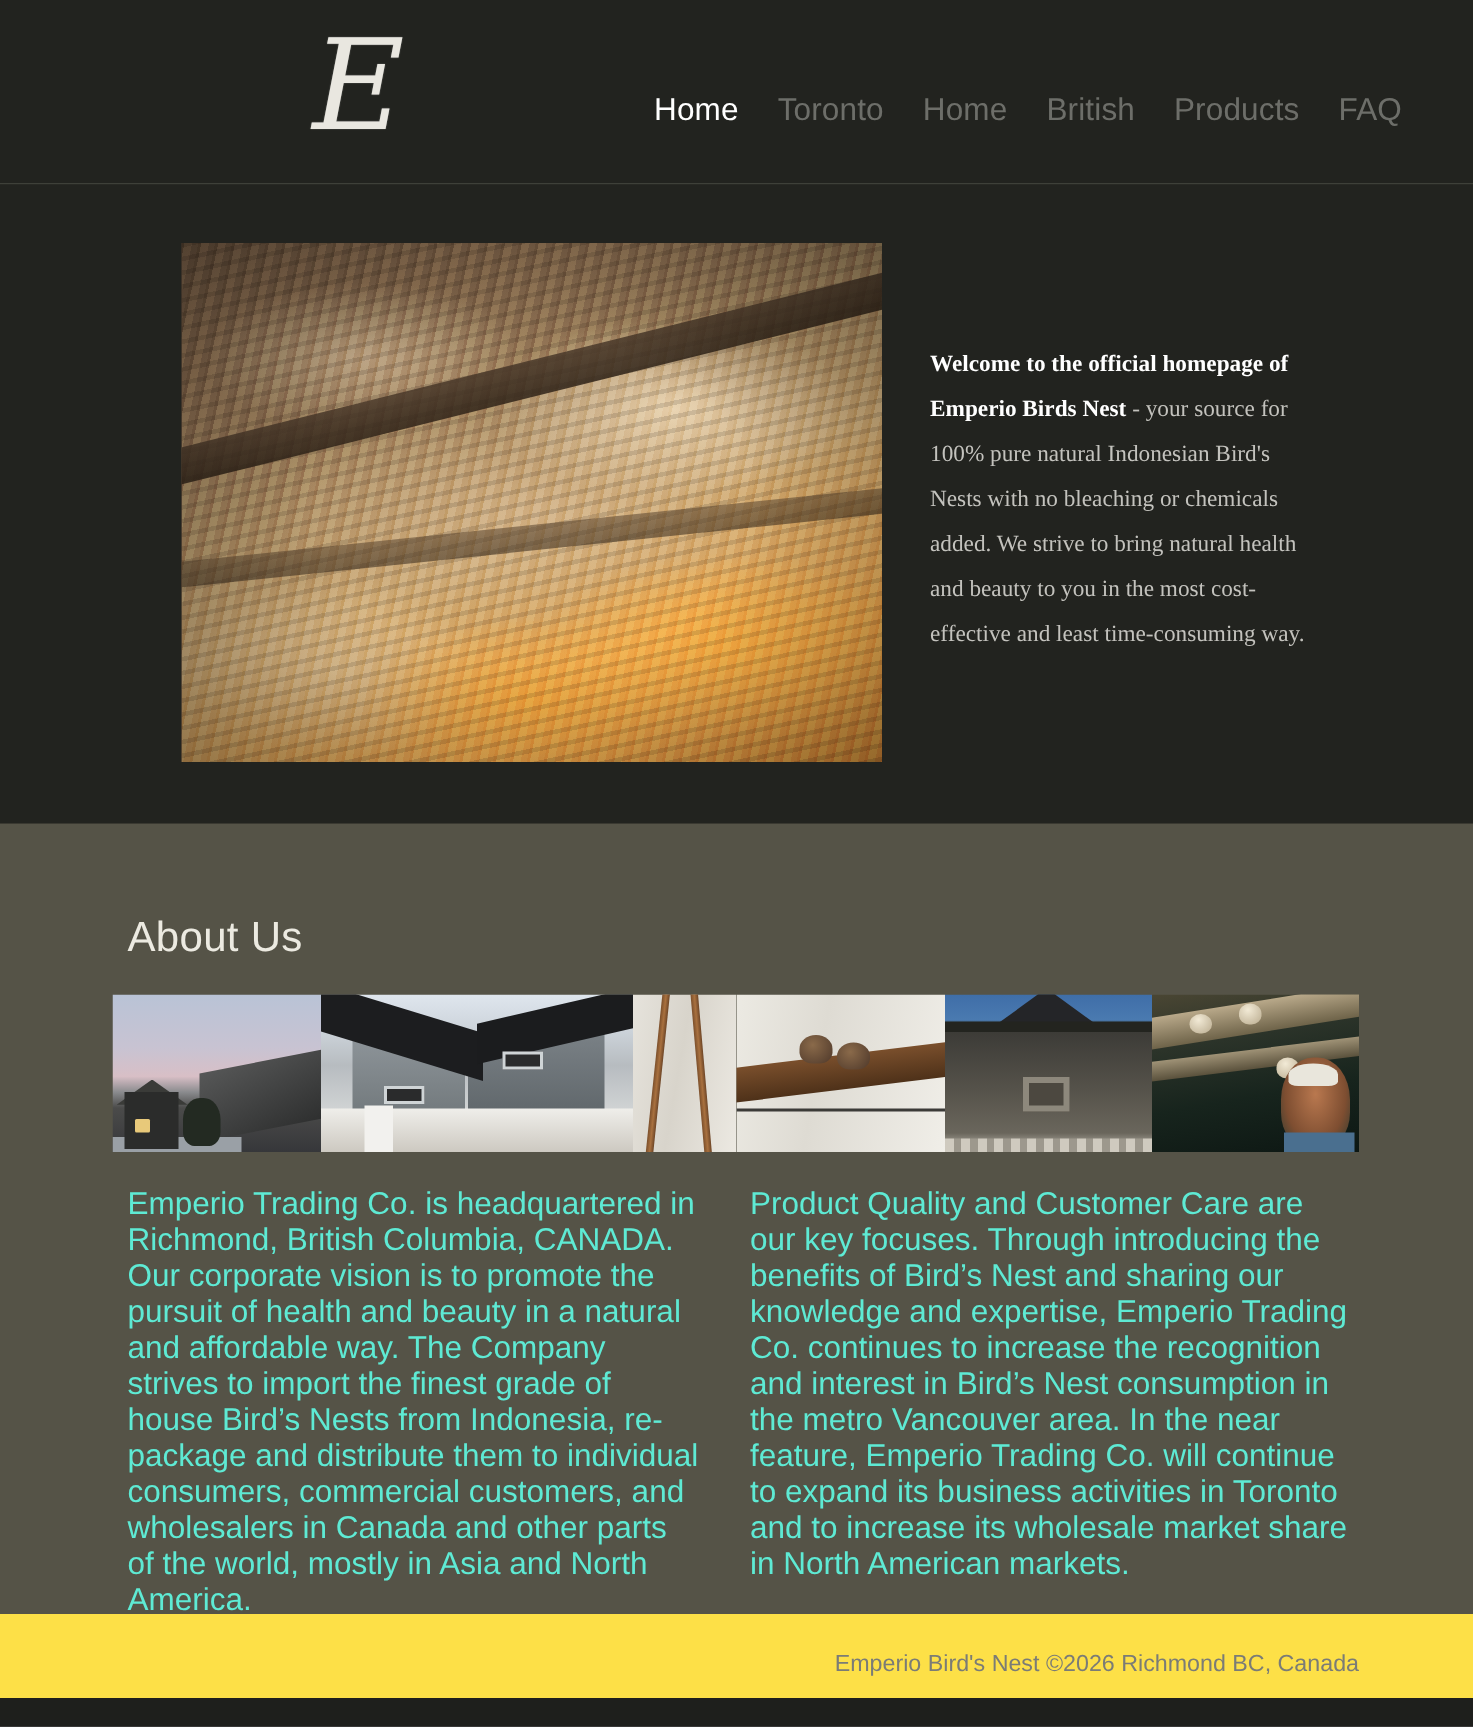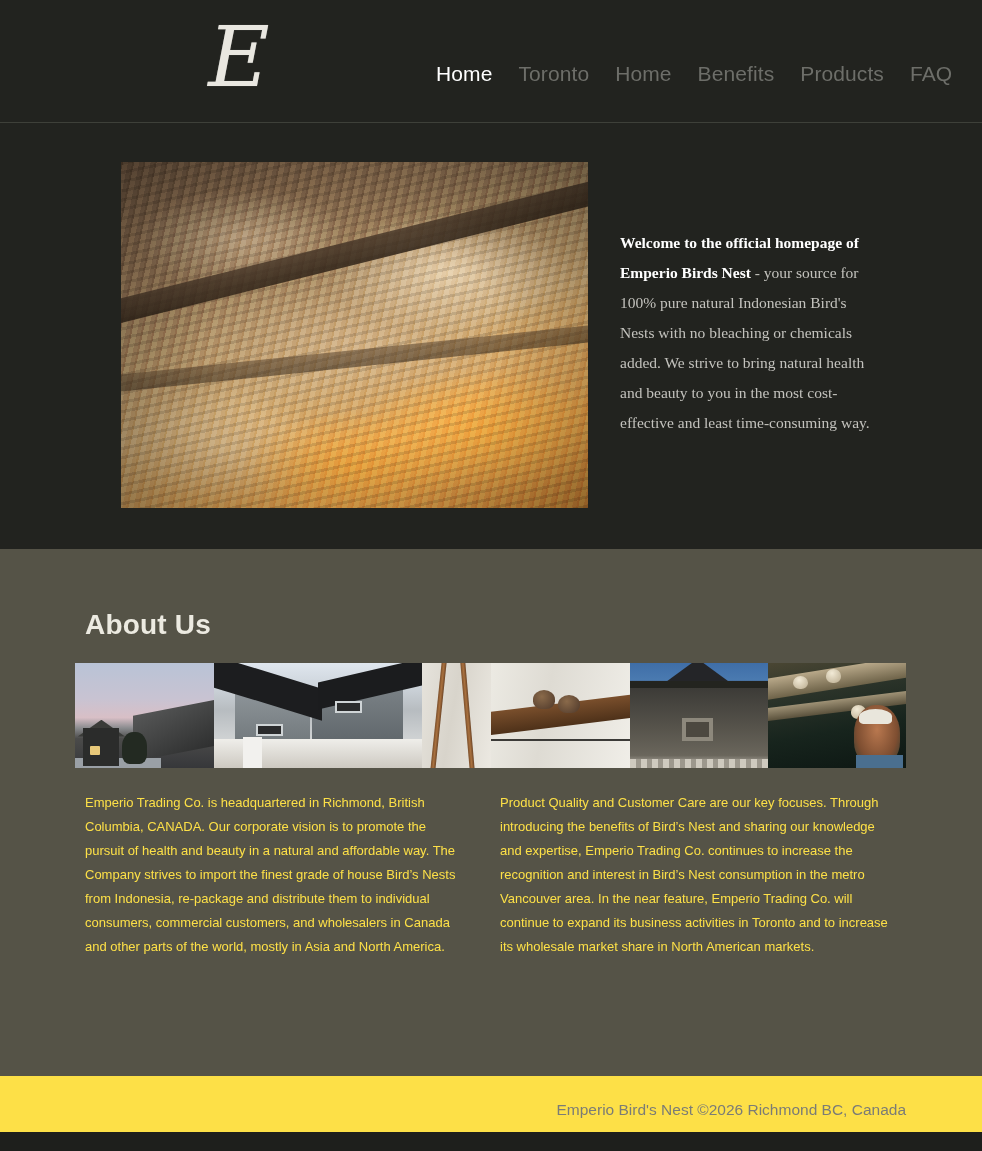--- a/index.html
+++ b/index.html
@@ -128,21 +128,21 @@
     color:#ffffff; font-weight:bold;
   }
 
   
   .about-section {
     position:absolute; top:549px; left:0; width:982px; height:527px;
     background:#555347;
   }
   .about-title {
     position:absolute; left:85px; top:60px;
-    font-size:28px; font-weight:bold; color:#eceae1;
+    font-size:28px; font-weight:normal; color:#eceae1;
     letter-spacing:0.2px;
   }
   .gallery {
     position:absolute; left:75px; top:114px;
     width:831px; height:105px;
     display:flex; overflow:hidden;
   }
   .gallery .cell { height:105px; position:relative; overflow:hidden; }
   .g1 { width:139px; }
   .g2 { width:208px; }
@@ -310,22 +310,22 @@
     background:#4a6f8f;
   }
 
   .about-cols {
     position:absolute; left:85px; top:242px;
     width:820px;
     display:flex; gap:33px;
   }
   .about-col {
     width:382px;
-    font-size:13px; line-height:24px;
-    color:#fde047;
+    font-size:21px; line-height:24px;
+    color:#5eead4;
   }
   .about-col.right { width:400px; }
 
   
   .footer {
     position:absolute; top:1076px; left:0; width:982px; height:56px;
     background:#fde047;
   }
   .footer-text {
     position:absolute; right:76px; top:25px;
@@ -341,21 +341,21 @@
     <div class="logo-block">
       <div class="logo-main">
         <span class="logo-e">E</span>
       </div>
     </div>
 
     <nav class="nav">
       <a href="#" class="active">Home</a>
       <a href="#">Toronto</a>
       <a href="#">Home</a>
-      <a href="#">Benefits</a>
+      <a href="#">British</a>
       <a href="#">Products</a>
       <a href="#">FAQ</a>
     </nav>
   </div>
 
   <div class="hero-section">
     <div class="hero-img">
       <div class="nest-grad"></div>
       <div class="nest-lines"></div>
       <div class="nest-lines2"></div>

